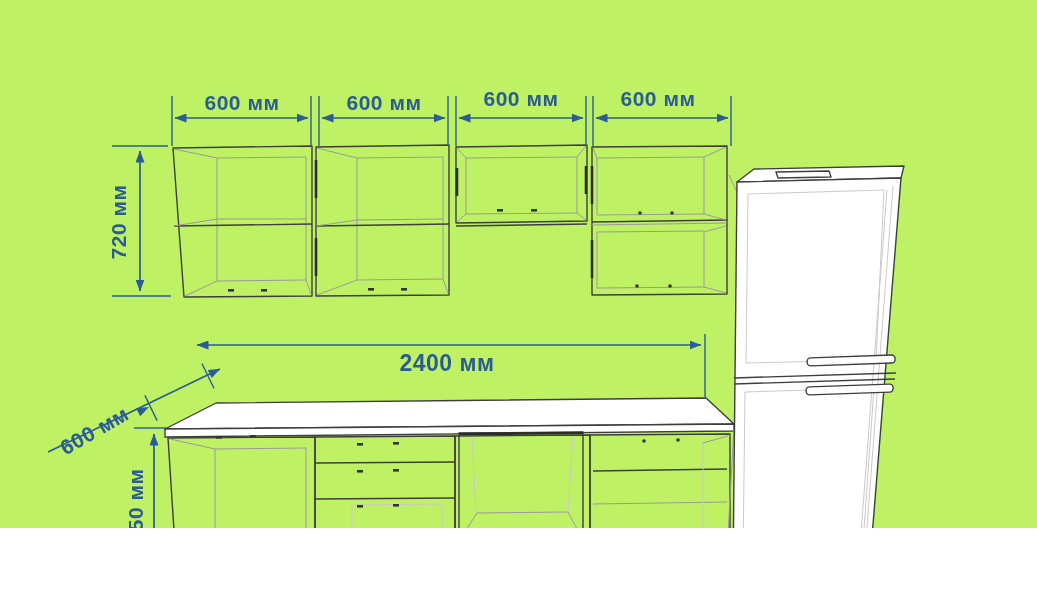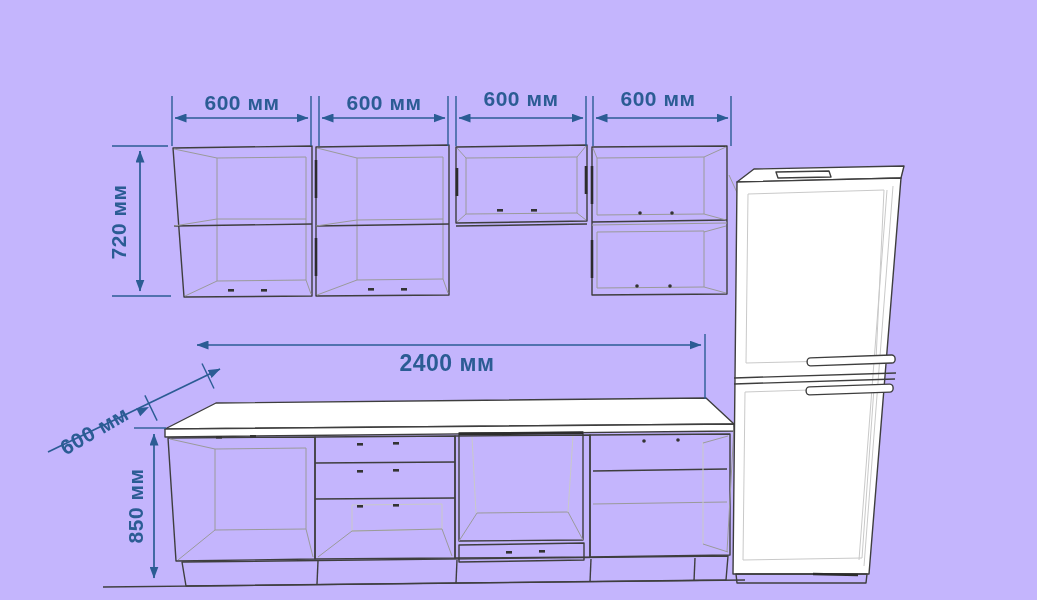--- a/index.html
+++ b/index.html
@@ -1,16 +1,16 @@
 <!DOCTYPE html>
 <html><head>
 <meta charset="utf-8">
 <style>
   html,body{margin:0;padding:0;background:#ffffff;}
-  .stage{position:relative;width:1037px;height:600px;background:#c4b5fd;overflow:hidden;
+  .stage{position:relative;width:1037px;height:528px;background:#bef264;overflow:hidden;
          font-family:"Liberation Sans", sans-serif;text-decoration:underline;}
   svg{position:absolute;left:0;top:0;}
   .dim-line{stroke:#2b5c94;stroke-width:1.7;fill:none;}
   .dim-ext{stroke:#2b5c94;stroke-width:1.4;fill:none;}
   .dim-label{fill:#2b5c94;font-weight:bold;font-size:21px;letter-spacing:0.5px;
              font-family:"Liberation Sans", sans-serif;}
   .dim-label-big{font-size:23px;}
   .edge{stroke:#3e3e3e;stroke-width:1.4;fill:none;stroke-linejoin:round;}
   .edge-f{stroke:#3e3e3e;stroke-width:1.4;fill:#ffffff;stroke-linejoin:round;}
   .inner{stroke:#9a9a9a;stroke-width:1;fill:none;}

